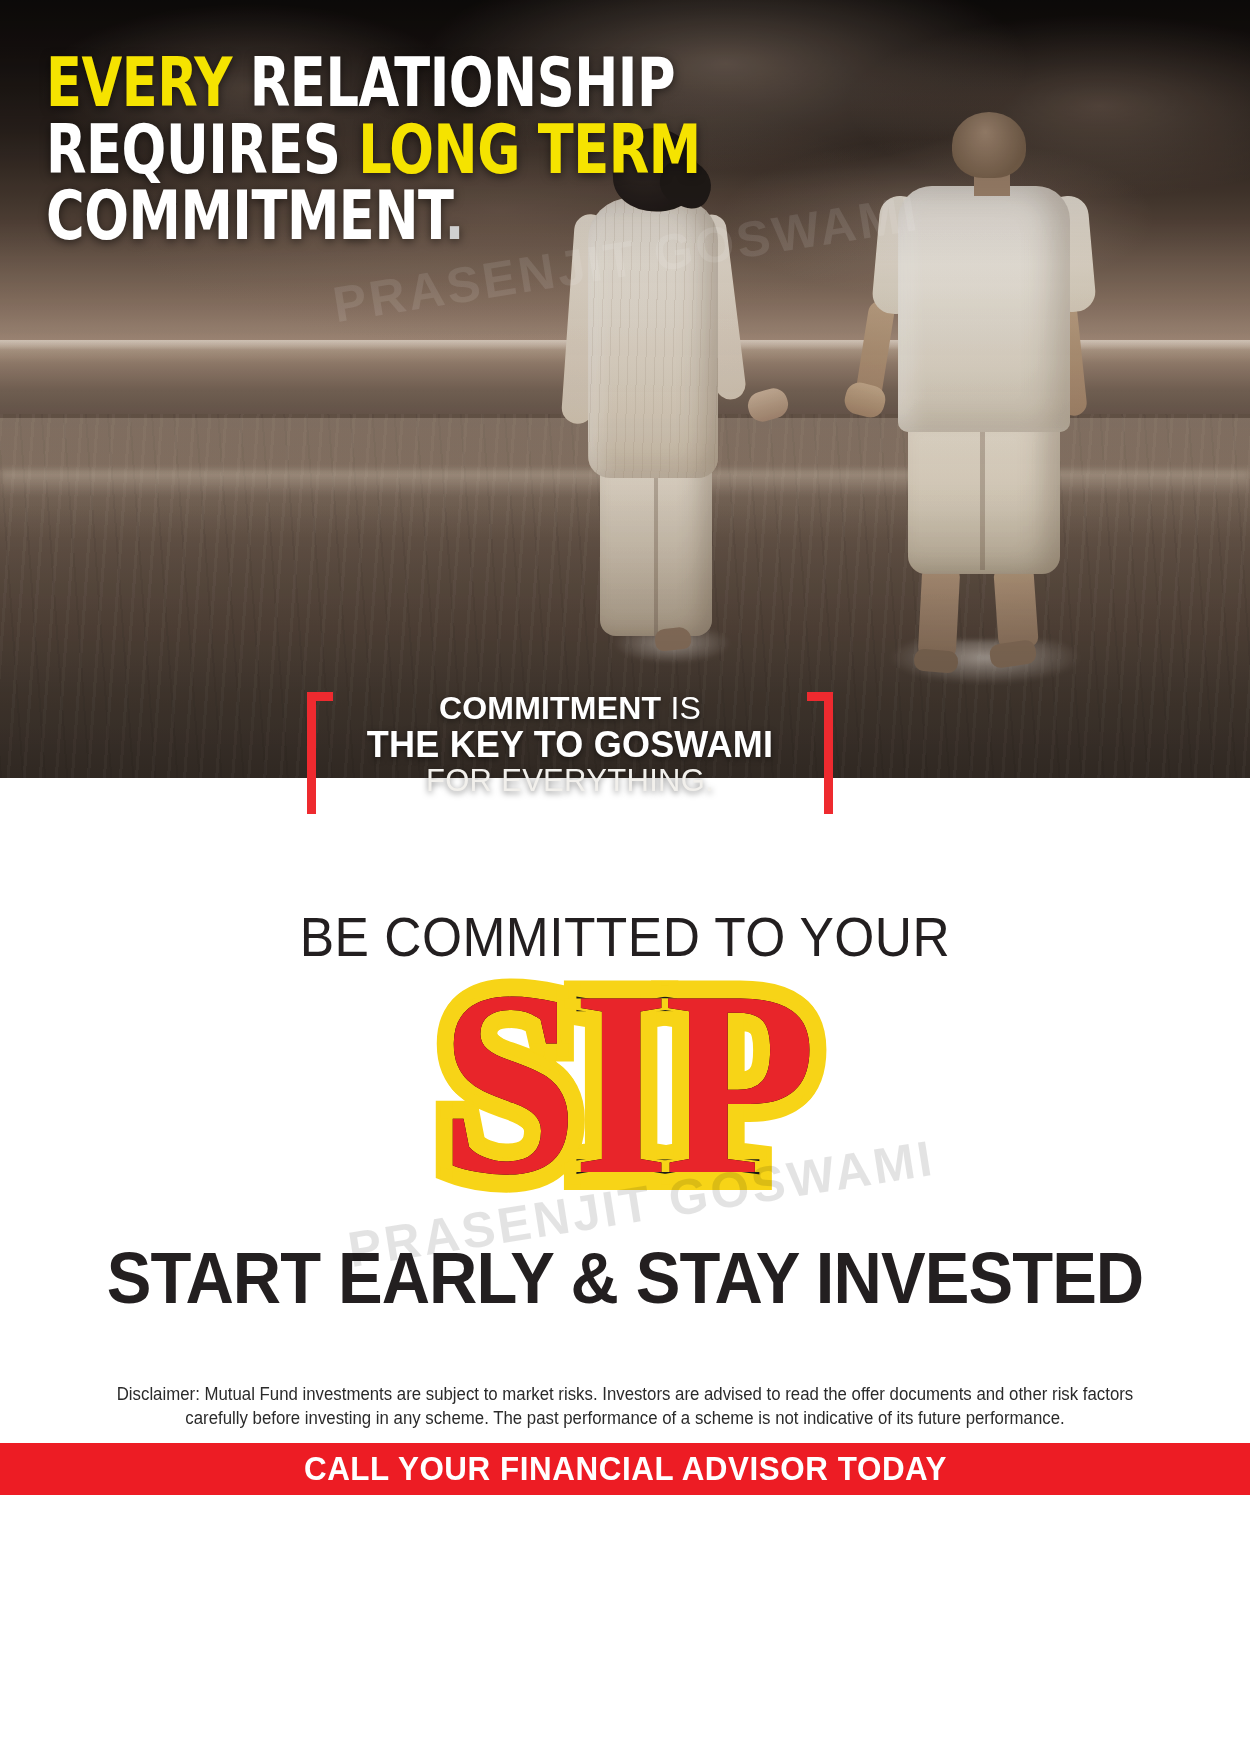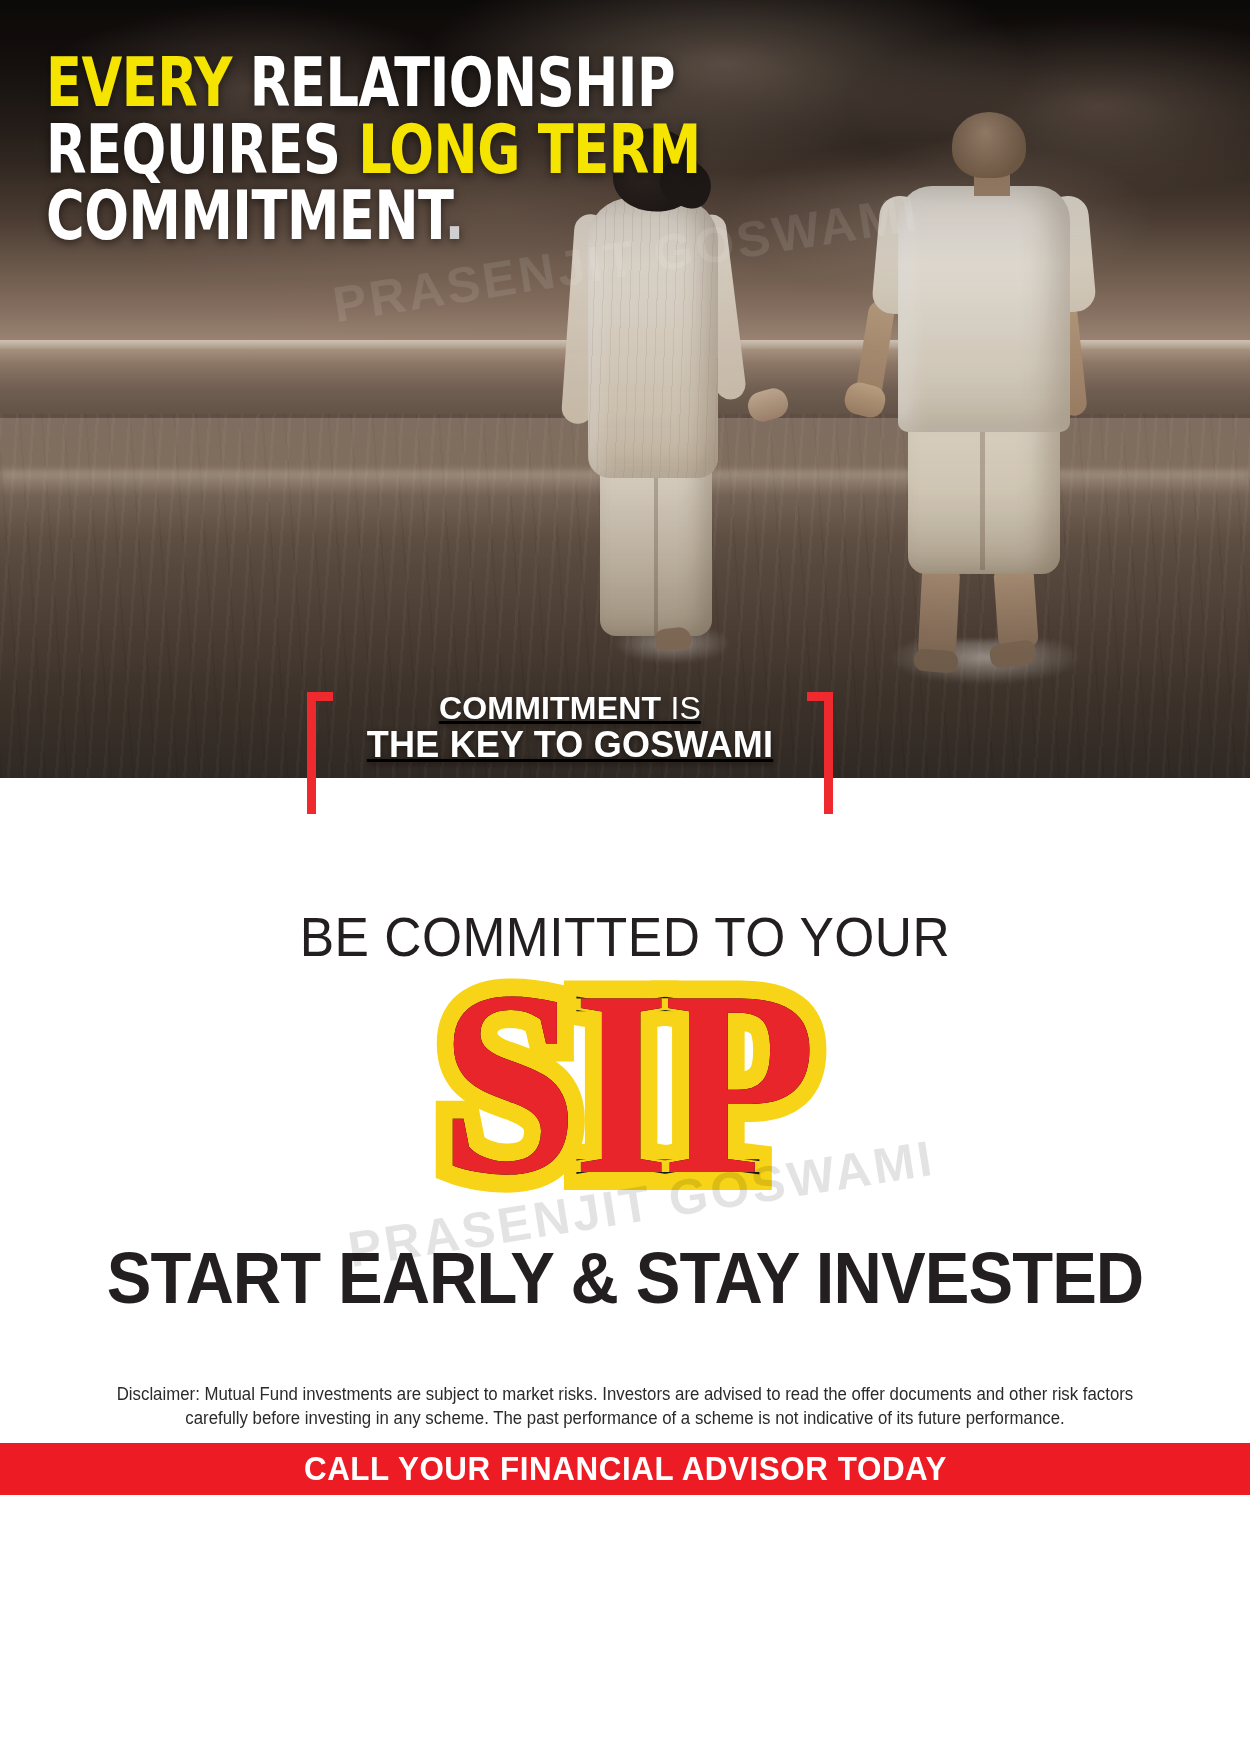--- a/index.html
+++ b/index.html
@@ -156,21 +156,20 @@
   }
   .wm-hero{ left:330px; top:230px; font-size:50px; color:rgba(255,255,255,.10);
     transform:rotate(-9deg); }
   .wm-white{ left:345px; top:1175px; font-size:50px; color:rgba(0,0,0,.11);
     transform:rotate(-9deg); }
 
   
   .quote{
     position:absolute; z-index:6; left:305px; top:692px; width:530px; height:140px;
     text-align:center;
-    text-decoration:underline;
   }
   .bracket{ position:absolute; width:26px; height:122px; }
   .bracket::before{content:"";position:absolute;left:0;top:0;width:26px;height:9px;background:#ee2a2f;}
   .bracket::after{content:"";position:absolute;top:0;width:9px;height:122px;background:#ee2a2f;}
   .bracket.left{ left:2px; }
   .bracket.left::after{ left:0; }
   .bracket.right{ right:2px; transform:scaleX(-1); }
   .bracket.right::after{ left:0; }
   .q1{ font-size:32px; line-height:1.06; color:#fff; font-weight:400; letter-spacing:.2px;
        text-shadow:0 2px 6px rgba(0,0,0,.5); }
@@ -299,20 +298,21 @@
   </div>
 </div>
 
 <div class="quote">
   <div class="bracket left"></div>
   <div class="bracket right"></div>
   <div class="q1">
     <b>COMMITMENT</b><span> IS</span>
   </div>
   <div class="q2">THE KEY TO GOSWAMI</div>
+  <div class="q3">FOR EVERYTHING.</div>
 </div>
 
 <div class="white"></div>
 
 <div class="becommitted">BE COMMITTED TO YOUR</div>
 
 <div class="sip-under">SIP</div>
 <div class="sipwrap">
   <span class="sip">SIP</span>
 </div>

